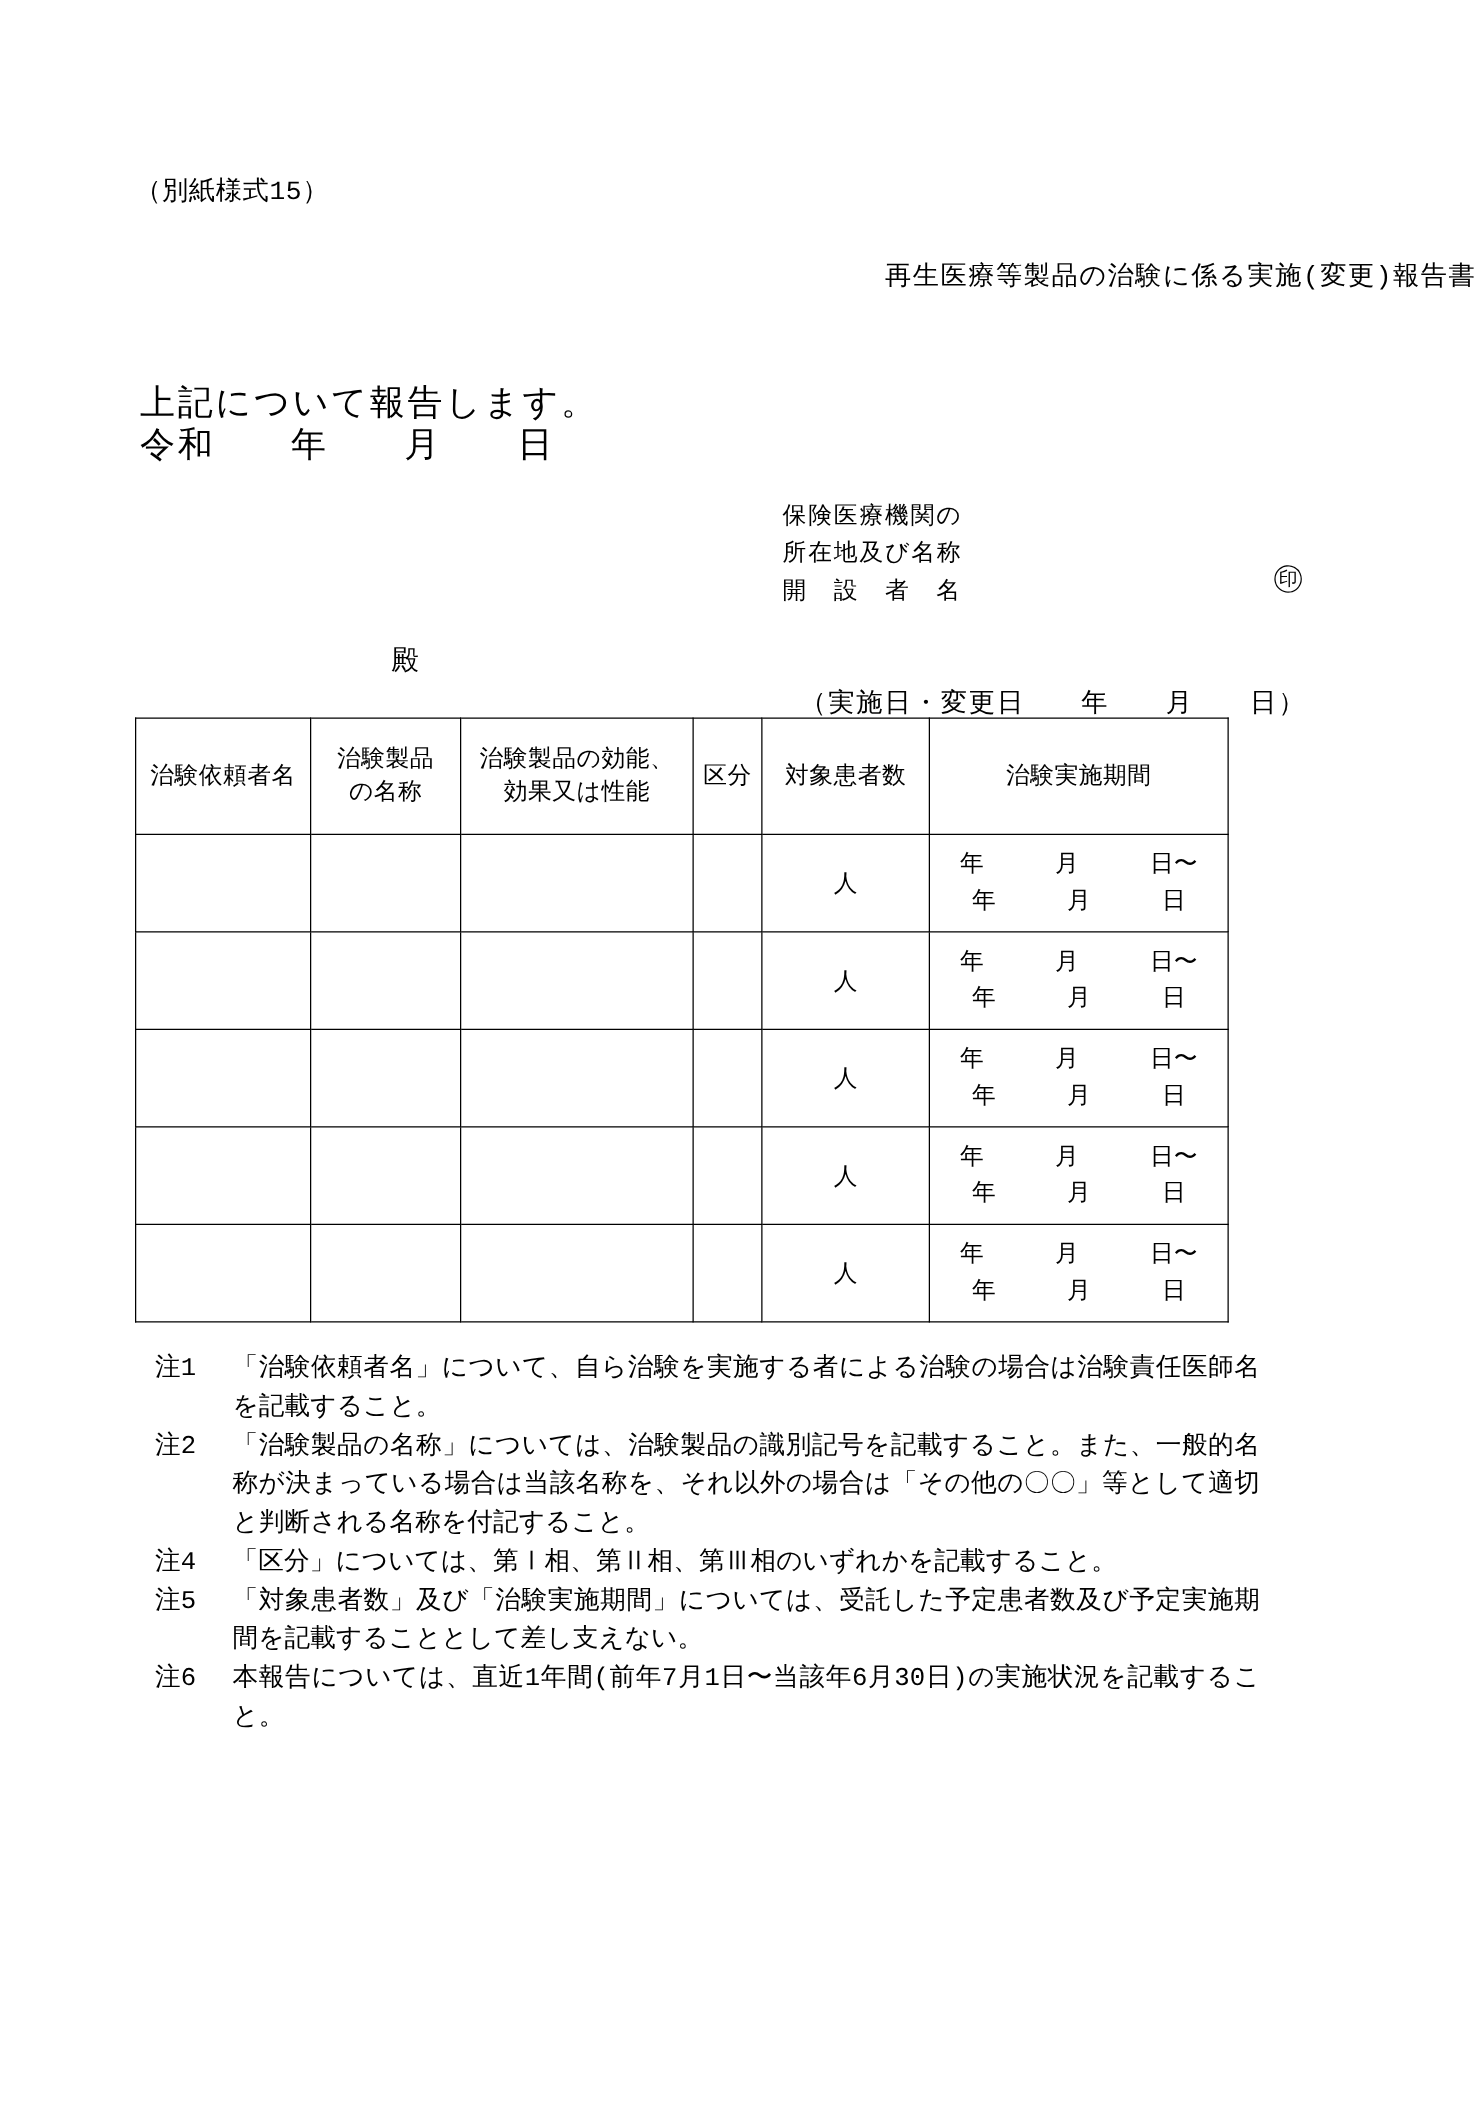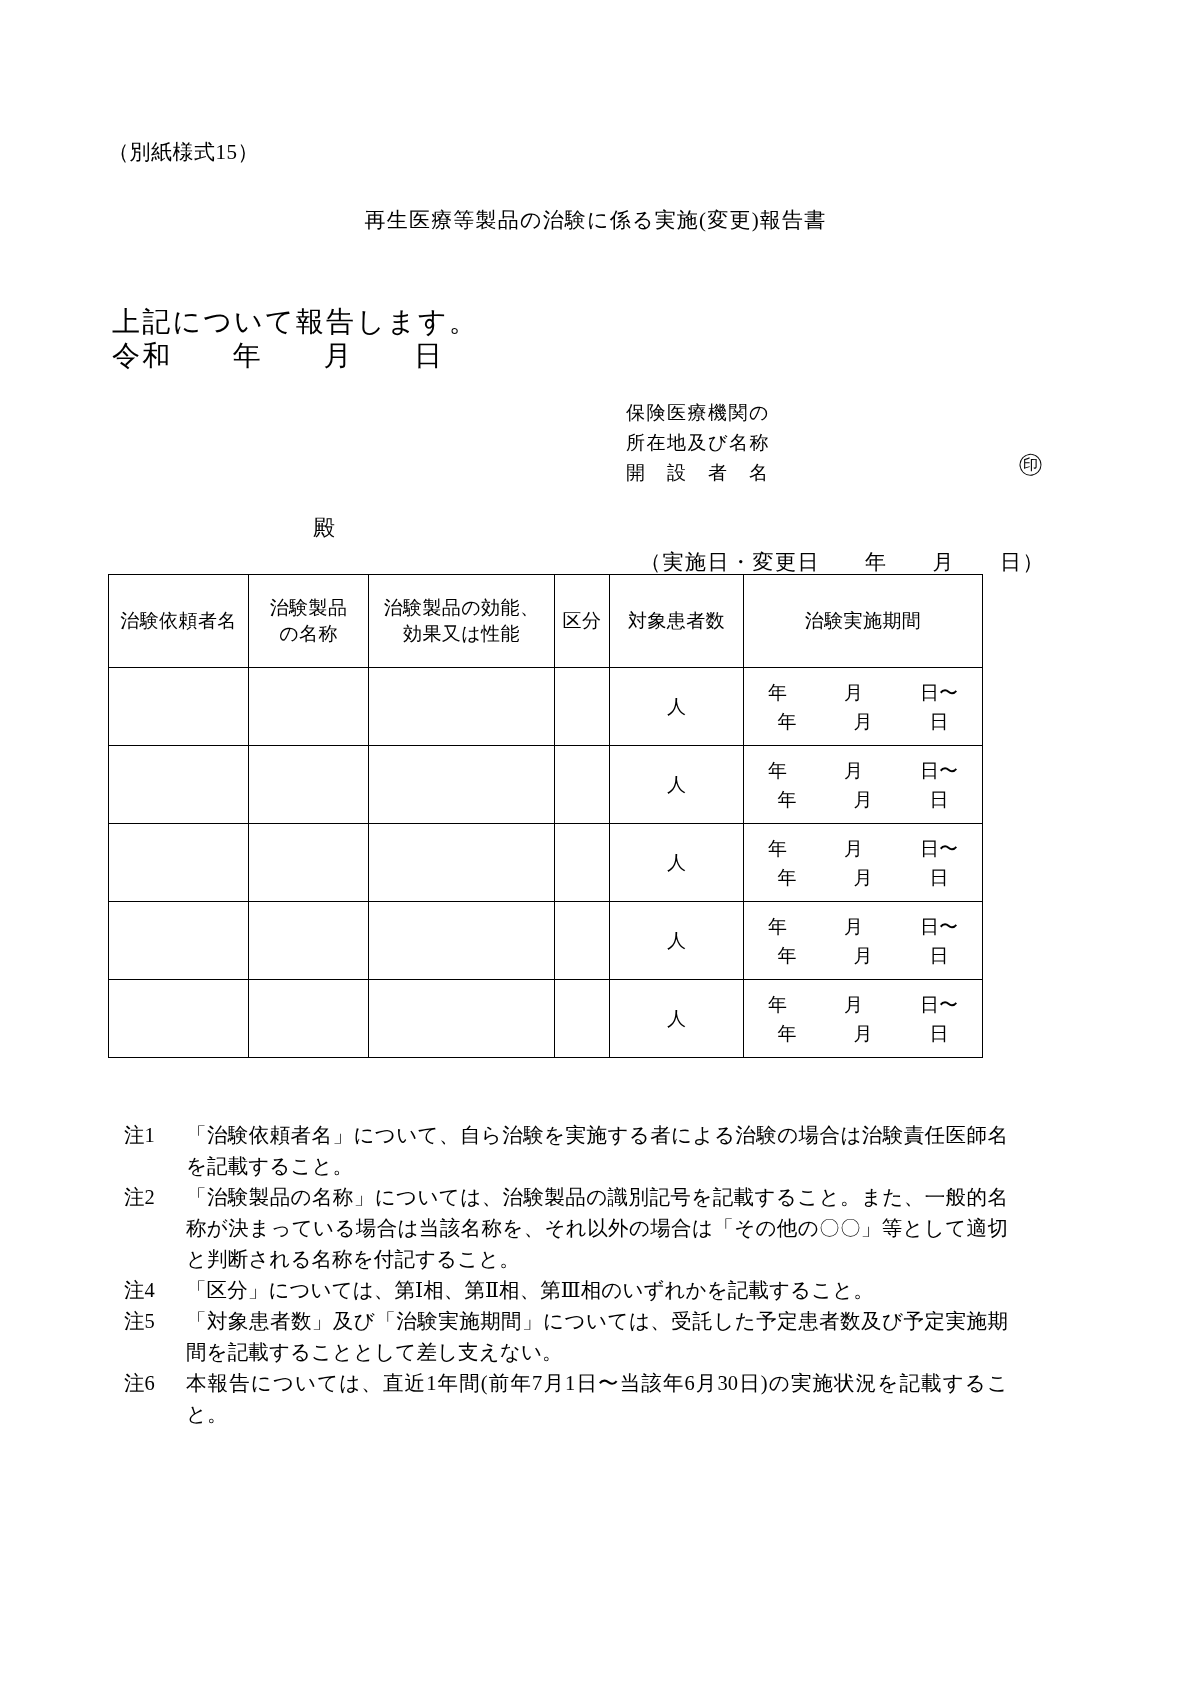--- a/index.html
+++ b/index.html
@@ -11,36 +11,37 @@
     width: 1181px;
     height: 1695px;
     font-family: "Liberation Serif", "DejaVu Serif", serif;
     color: #000000;
     position: relative;
     overflow: hidden;
   }
   .page {
     position: absolute;
     inset: 0;
+    font-family: Liberation Mono, monospace;
   }
 
   
   .form-code {
     position: absolute;
     left: 108px;
     top: 138px;
     font-size: 21px;
     letter-spacing: 0.5px;
   }
   .doc-title {
     position: absolute;
     left: 0;
     right: 0;
     top: 206px;
-    text-align: center;
+    text-align: right;
     font-size: 21px;
     letter-spacing: 1.2px;
     padding-left: 10px;
   }
 
   .report-line {
     position: absolute;
     left: 112px;
     top: 303px;
     font-size: 28px;
@@ -135,21 +136,21 @@
     line-height: 29px;
     white-space: pre;
     text-align: left;
     padding-left: 32px;
   }
 
   
   .notes {
     position: absolute;
     left: 108px;
-    top: 1120px;
+    top: 1080px;
     width: 900px;
     font-size: 20.5px;
     line-height: 31px;
   }
   .note {
     display: flex;
     align-items: flex-start;
     margin-bottom: 0px;
   }
   .note-label {

